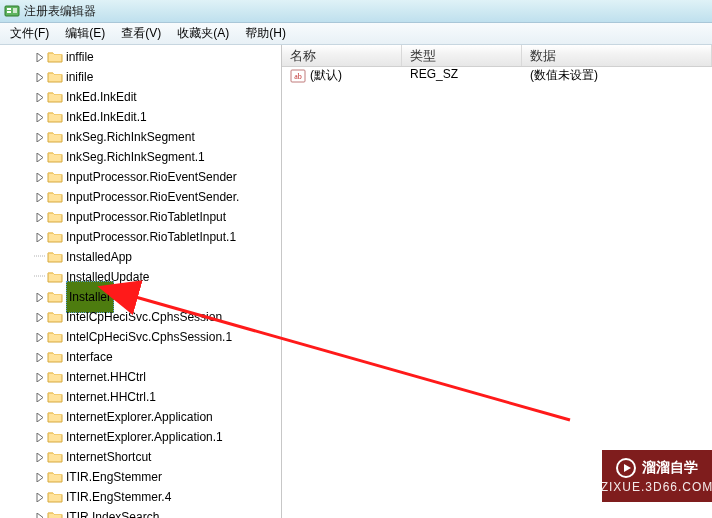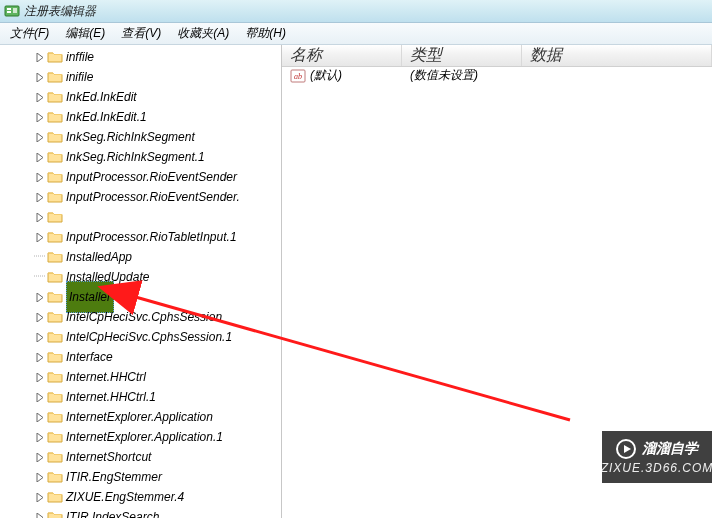--- a/index.html
+++ b/index.html
@@ -11,21 +11,20 @@
     overflow: hidden;
     background: #fff;
   }
   .window {
     width: 712px;
     height: 518px;
     display: flex;
     flex-direction: column;
     background: #fff;
     position: relative;
-    font-style: italic;
   }
   
   .titlebar {
     height: 24px;
     background: linear-gradient(to bottom, #dff2f7 0%, #cfe9f2 50%, #bfe0ee 100%);
     display: flex;
     align-items: center;
     padding: 0 4px;
     border-bottom: 1px solid #a9c7d8;
   }
@@ -112,21 +111,21 @@
     display: flex;
     flex-direction: column;
     background: #fff;
     overflow: hidden;
   }
   .list-header {
     display: flex;
     height: 22px;
     background: linear-gradient(to bottom, #ffffff 0%, #f2f2f2 45%, #e7e7e7 100%);
     border-bottom: 1px solid #d0d0d0;
-    font-size: 16px;
+    font-size: 13px;
     color: #333;
   }
   .list-header .col {
     display:flex; align-items:center;
     padding: 0 8px;
     border-right: 1px solid #d9d9d9;
   }
   .col-name  { width: 120px; }
   .col-type  { width: 120px; }
   .col-data  { flex: 1 1 auto; border-right: none; }
@@ -154,24 +153,24 @@
   .annotation {
     position:absolute;
     left:0; top:0; width:712px; height:518px;
     pointer-events:none;
   }
 
   
   .watermark {
     position:absolute;
     right:0;
-    bottom:35px;
+    bottom:16px;
     width:110px;
     height:52px;
-    background:#404040;
+    background:#7f1d1d;
     color:#fff;
     display:flex;
     flex-direction:column;
     align-items:center;
     justify-content:center;
     font-size:12px;
   }
   .watermark .top {
     display:flex; align-items:center; gap:6px;
     font-size:14px; font-weight:bold;
@@ -336,20 +335,21 @@
                 <svg width="9" height="9" viewBox="0 0 9 9">
                   <path d="M1 0 L7 4.5 L1 9 Z" fill="none" stroke="#6a6a6a" stroke-width="1"></path>
                 </svg>
               </span>
               <span class="folder">
                 <svg width="16" height="16" viewBox="0 0 16 16">
                   <path d="M1 4 h5 l1.5 1.5 H15 V13 H1 Z" fill="#ffe29a" stroke="#d6a93c"></path>
                   <path d="M1 4 h5 l1.5 1.5 H15" fill="none" stroke="#f3cc70"></path>
                 </svg>
               </span>
+              <span class="label">InputProcessor.RioTabletInput</span>
             </div>
             <div class="tree-row">
               <span class="expander">
                 <svg width="9" height="9" viewBox="0 0 9 9">
                   <path d="M1 0 L7 4.5 L1 9 Z" fill="none" stroke="#6a6a6a" stroke-width="1"></path>
                 </svg>
               </span>
               <span class="folder">
                 <svg width="16" height="16" viewBox="0 0 16 16">
                   <path d="M1 4 h5 l1.5 1.5 H15 V13 H1 Z" fill="#ffe29a" stroke="#d6a93c"></path>
@@ -527,21 +527,21 @@
                 <svg width="9" height="9" viewBox="0 0 9 9">
                   <path d="M1 0 L7 4.5 L1 9 Z" fill="none" stroke="#6a6a6a" stroke-width="1"></path>
                 </svg>
               </span>
               <span class="folder">
                 <svg width="16" height="16" viewBox="0 0 16 16">
                   <path d="M1 4 h5 l1.5 1.5 H15 V13 H1 Z" fill="#ffe29a" stroke="#d6a93c"></path>
                   <path d="M1 4 h5 l1.5 1.5 H15" fill="none" stroke="#f3cc70"></path>
                 </svg>
               </span>
-              <span class="label">ZIXUE.EngStemmer.4</span>
+              <span class="label">ITIR.EngStemmer.4</span>
             </div>
             <div class="tree-row">
               <span class="expander">
                 <svg width="9" height="9" viewBox="0 0 9 9">
                   <path d="M1 0 L7 4.5 L1 9 Z" fill="none" stroke="#6a6a6a" stroke-width="1"></path>
                 </svg>
               </span>
               <span class="folder">
                 <svg width="16" height="16" viewBox="0 0 16 16">
                   <path d="M1 4 h5 l1.5 1.5 H15 V13 H1 Z" fill="#ffe29a" stroke="#d6a93c"></path>
@@ -564,20 +564,21 @@
           <div class="list-row">
             <div class="cell name">
               <span class="value-icon">
                 <svg width="16" height="16" viewBox="0 0 16 16">
                   <rect x="1" y="2" width="14" height="12" rx="1" fill="#fff" stroke="#c07a7a"></rect>
                   <text x="8" y="11" text-anchor="middle" font-size="8" fill="#c03030" font-family="Tahoma">ab</text>
                 </svg>
               </span>
               <span>(默认)</span>
             </div>
+            <div class="cell type">REG_SZ</div>
             <div class="cell data">(数值未设置)</div>
           </div>
         </div>
     </div>
 
   </div>
 
   <svg class="annotation" width="712" height="518">
     <defs>
       <marker id="arrowhead" markerWidth="14" markerHeight="12" refX="2" refY="6" orient="auto">

